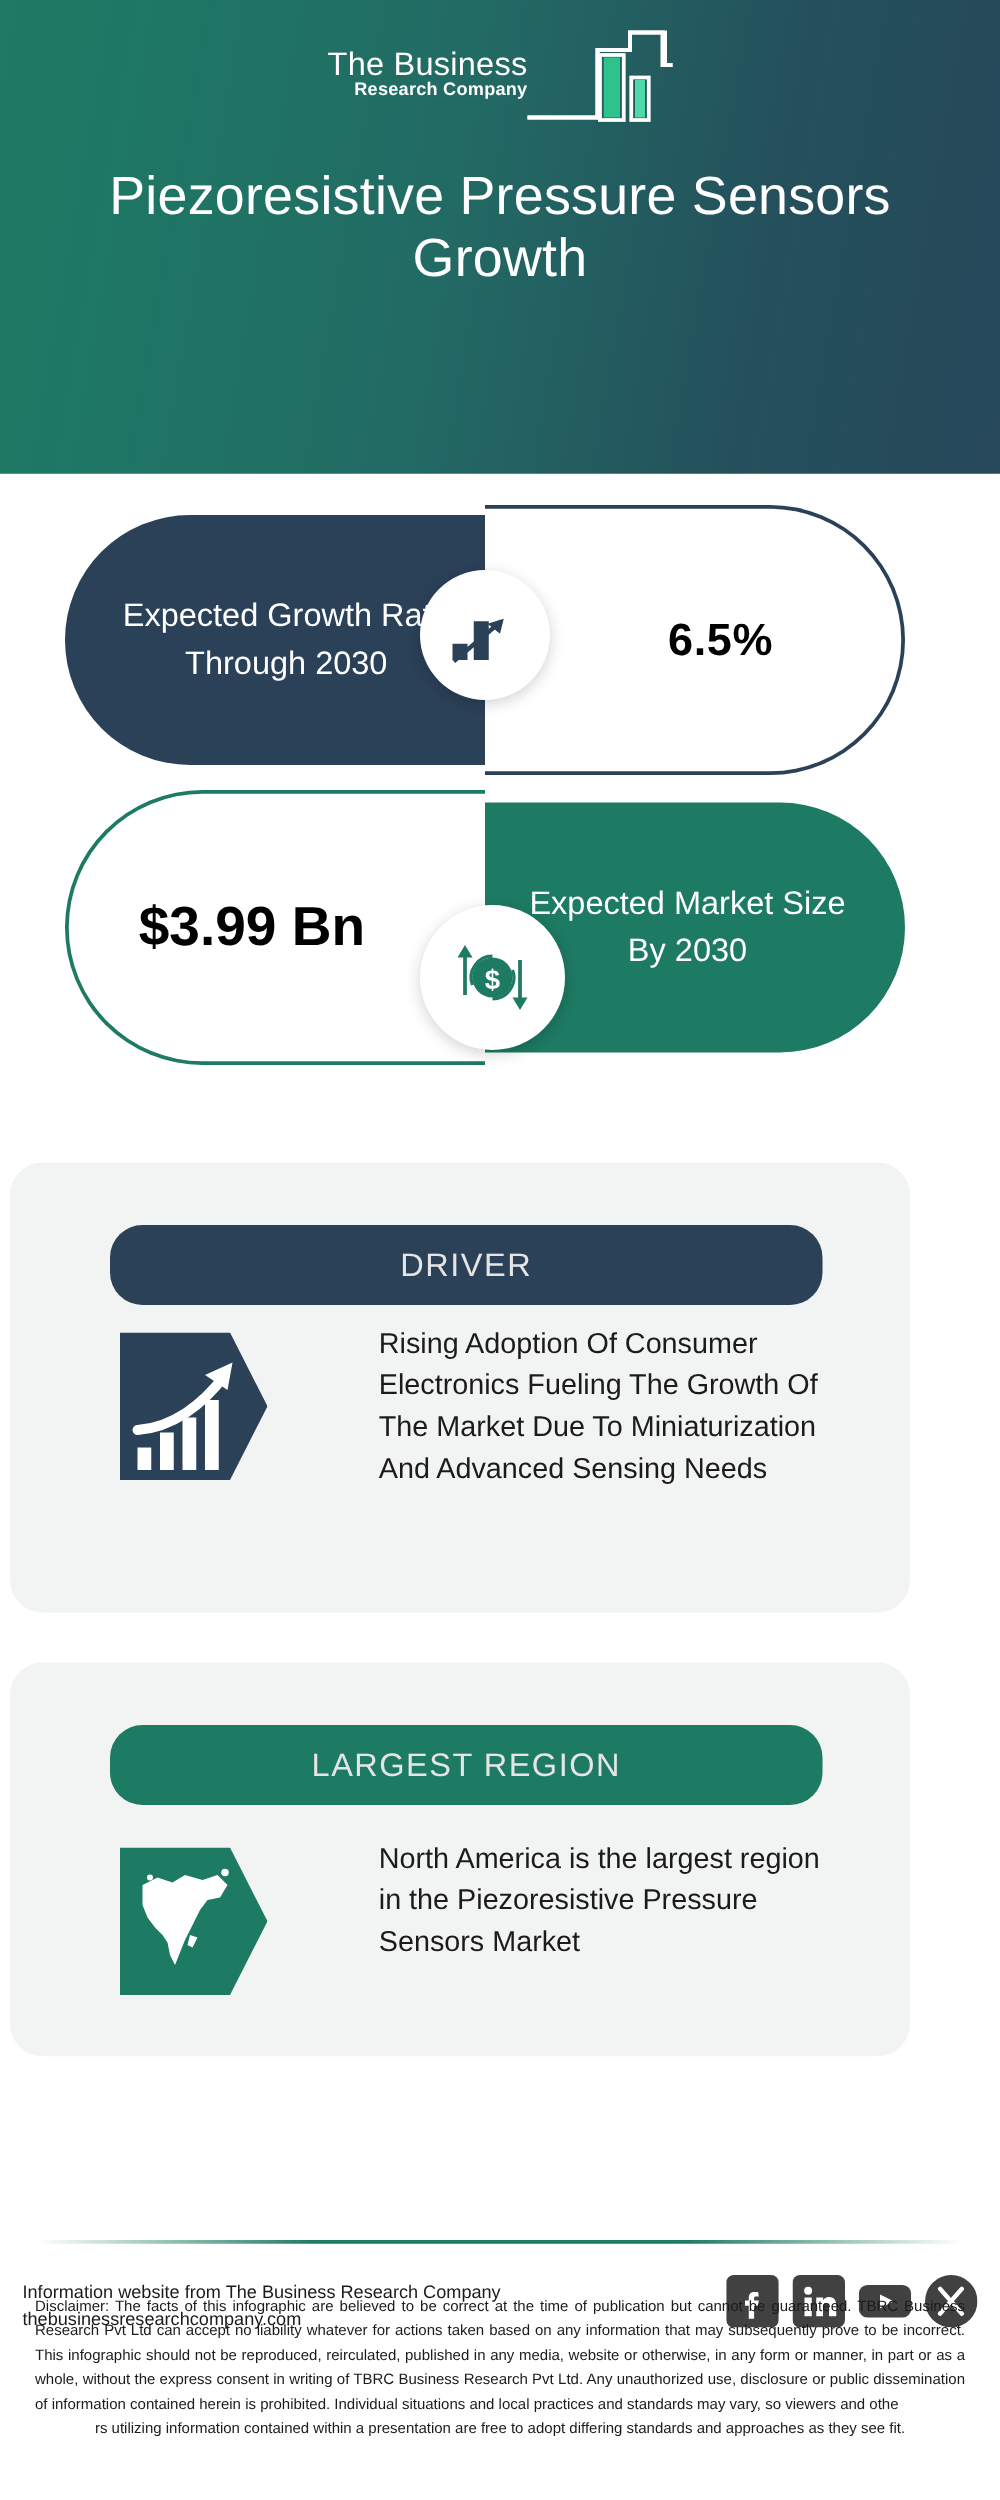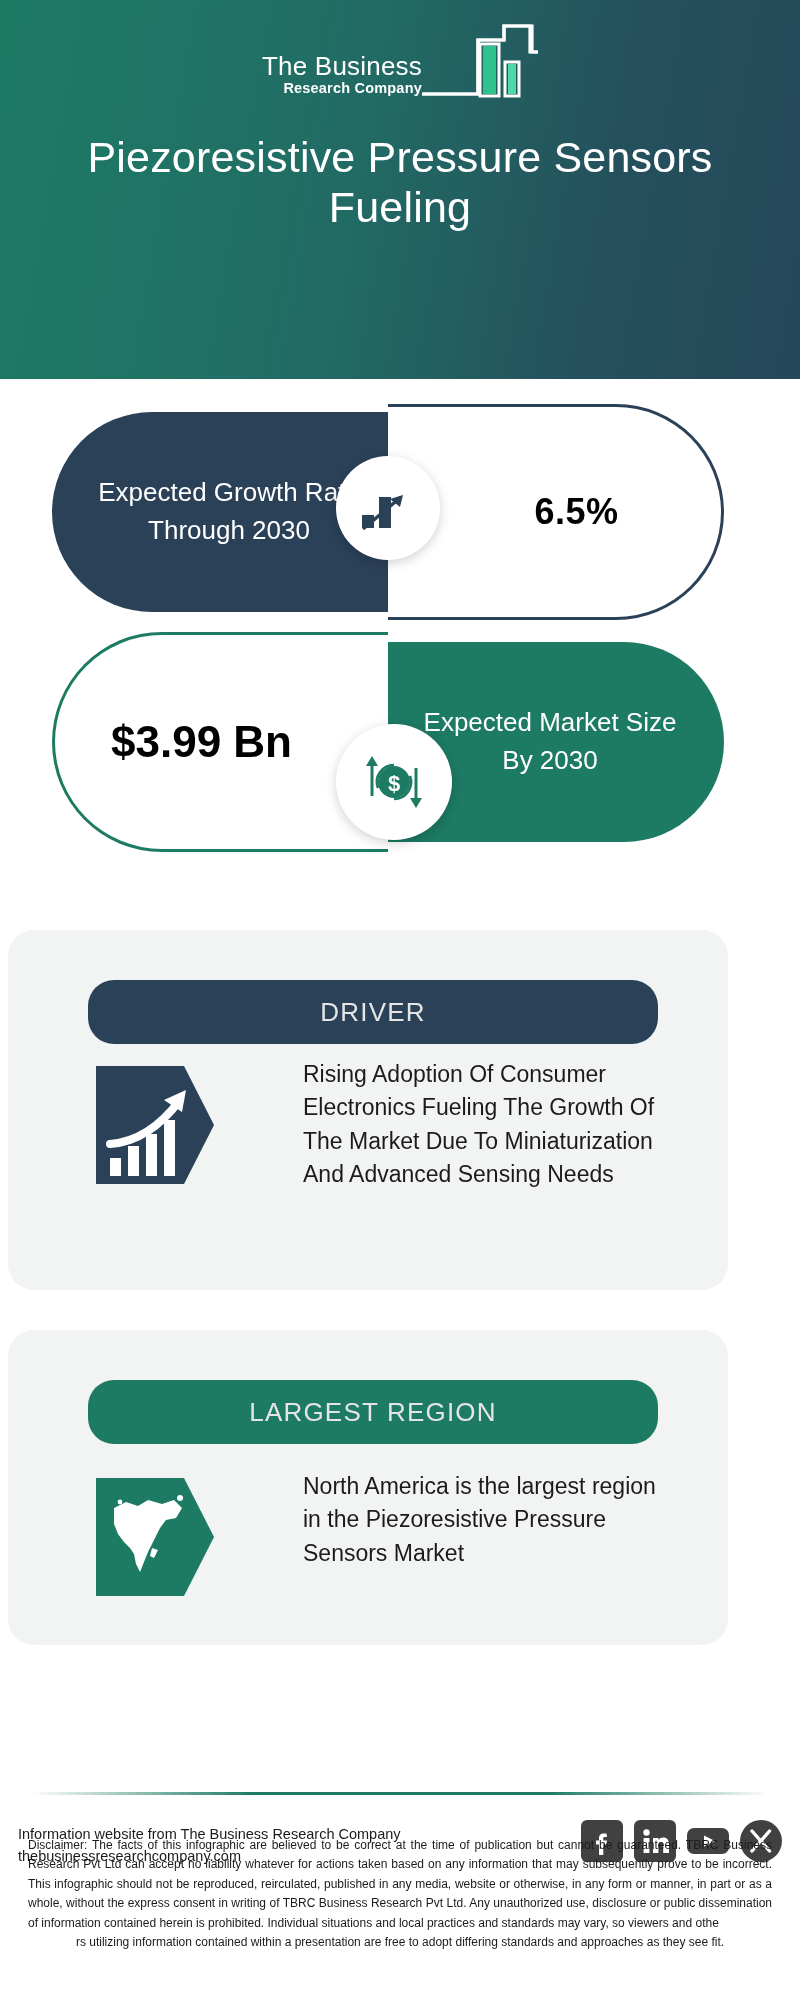--- a/index.html
+++ b/index.html
@@ -28,21 +28,21 @@
   .logo-wrap {
     position: absolute;
     left: 0; right: 0;
     top: 22px;
     display: flex;
     justify-content: center;
     align-items: flex-start;
   }
   .logo {
     display: flex;
-    align-items: flex-end;
+    align-items: center;
     gap: 0px;
   }
   .logo-text {
     text-align: right;
     color: #ffffff;
     line-height: 1.05;
     padding-bottom: 6px;
   }
   .logo-text .l1 {
     font-size: 26px;
@@ -269,21 +269,21 @@
         <svg class="logo-mark" width="118" height="78" viewBox="0 0 118 78">
           <path d="M2 72 H58 V18 H84 V4 H112 V30 H138" fill="none" stroke="#ffffff" stroke-width="3.2"></path>
           <path d="M2 72 H58 V18 H84 V4 H110 V30 H150" fill="none" stroke="#ffffff" stroke-width="3.2"></path>
           <rect x="63" y="24" width="13" height="48" fill="#2fc28d"></rect>
           <rect x="88" y="42" width="8" height="30" fill="#4fd8a8"></rect>
           <rect x="60" y="22" width="19" height="52" fill="none" stroke="#ffffff" stroke-width="3"></rect>
           <rect x="85" y="40" width="14" height="34" fill="none" stroke="#ffffff" stroke-width="3"></rect>
         </svg>
       </div>
     </div>
-    <div class="header-title">Piezoresistive Pressure Sensors Fueling</div>
+    <div class="header-title">Piezoresistive Pressure Sensors Growth</div>
   </div>
 
   <div class="stat1">
     <div class="left">Expected Growth Rate Through 2030</div>
     <div class="right">
       <div class="value">6.5%</div>
     </div>
   </div>
   <div class="badge-circle" style="left:336px; top:456px;">
     <svg width="62" height="62" viewBox="0 0 62 62">

